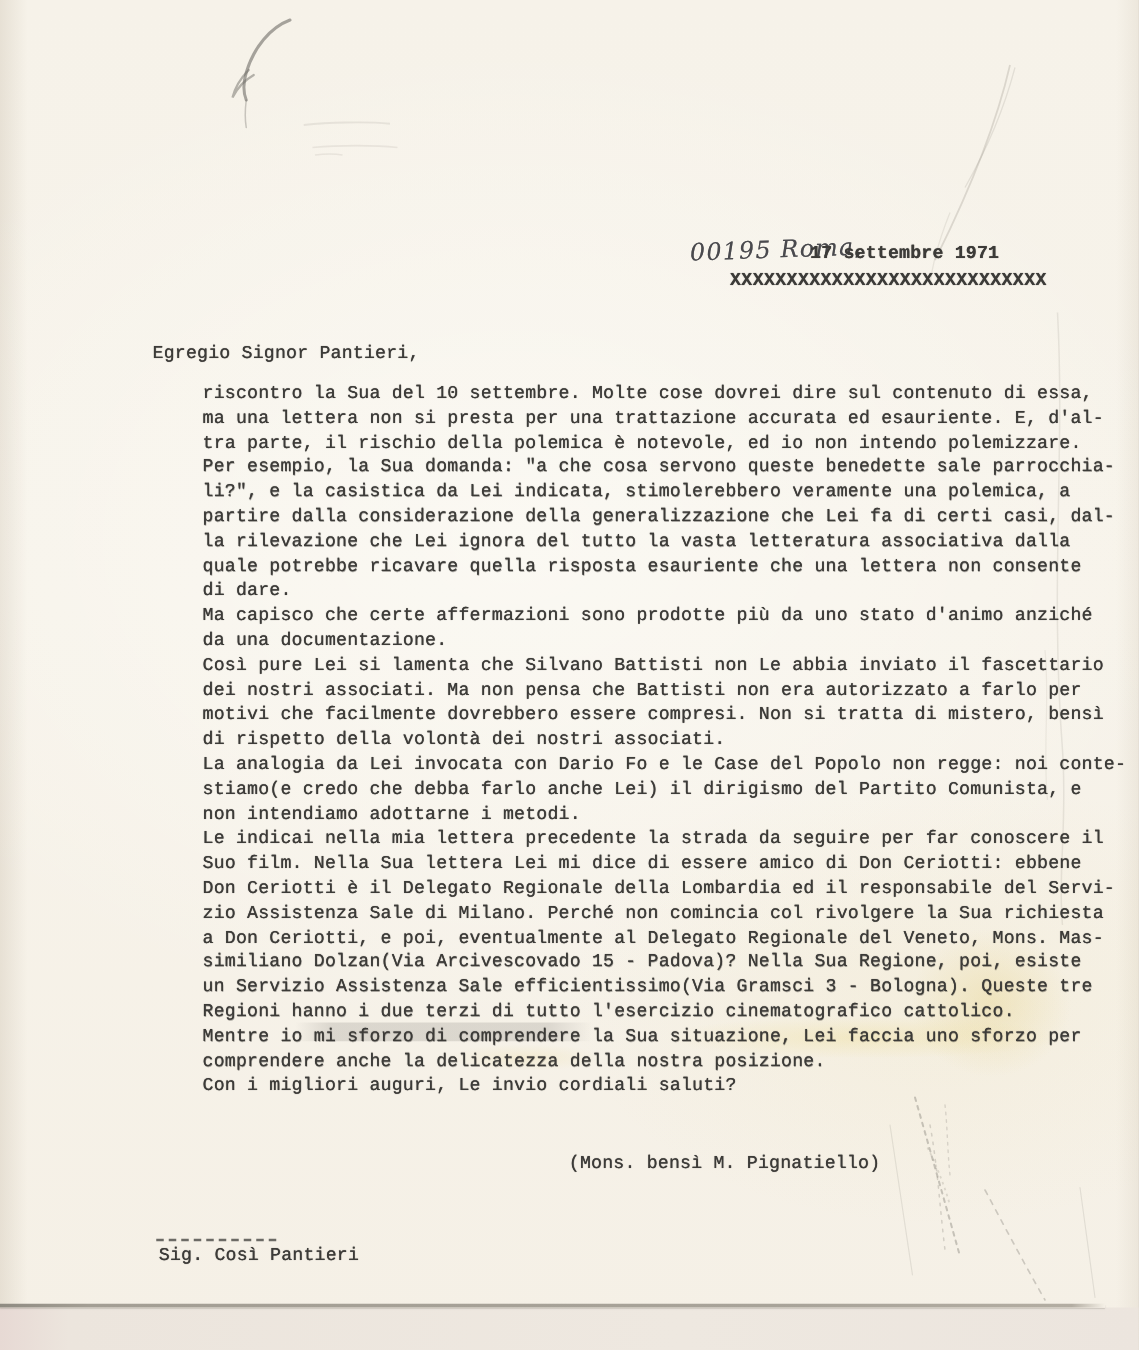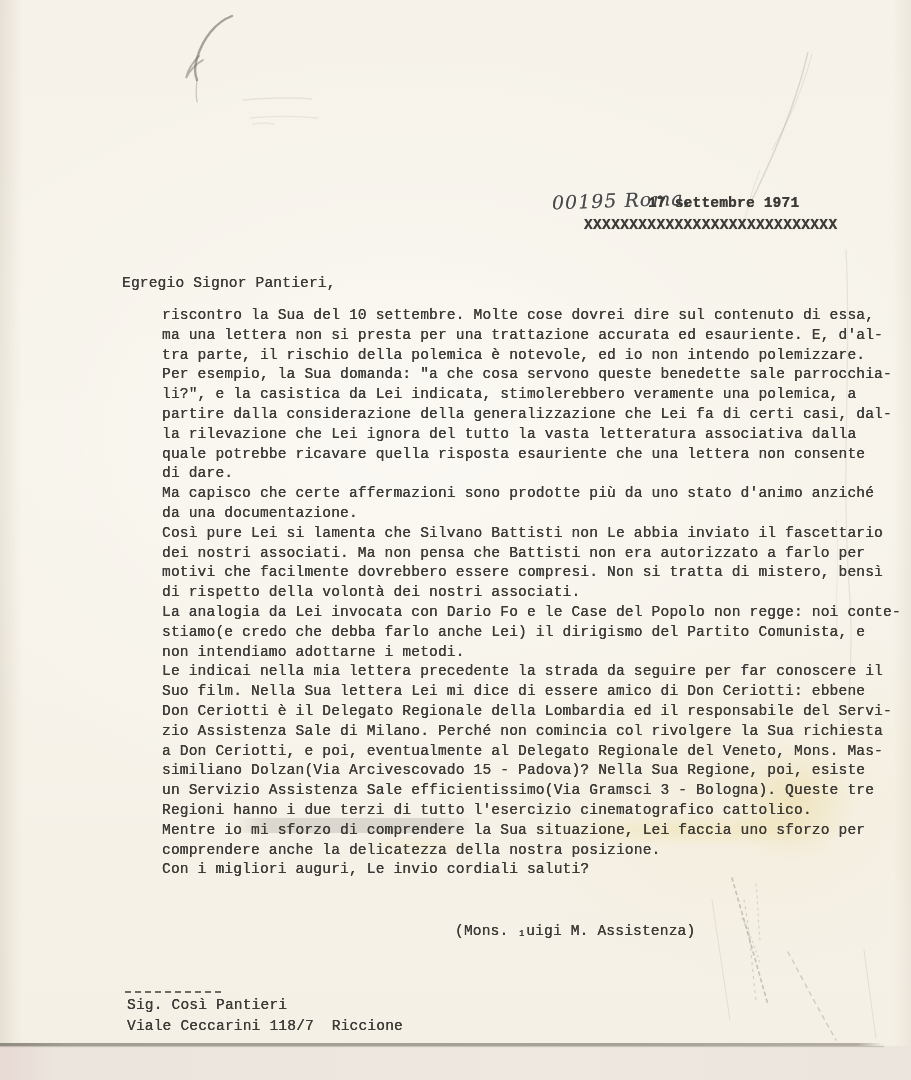--- a/index.html
+++ b/index.html
@@ -116,22 +116,21 @@
               background:radial-gradient(ellipse at center, rgba(232,212,125,0.20), rgba(232,212,125,0) 75%);"></div>
 
   <div class="handwritten" style="left:552px;top:189px;">00195 Roma,</div>
   <div class="typed" style="left:648px;top:194px;font-weight:bold;">17 settembre 1971</div>
   <div class="typed xrow" style="left:584px;top:216px;">XXXXXXXXXXXXXXXXXXXXXXXXXXXX</div>
 
   <div class="typed" style="left:122px;top:274px;">Egregio Signor Pantieri,</div>
 
   <div class="typed body-block" style="left:122px;top:306px;"><div>riscontro la Sua del 10 settembre. Molte cose dovrei dire sul contenuto di essa,</div><div>ma una lettera non si presta per una trattazione accurata ed esauriente. E, d'al-</div><div>tra parte, il rischio della polemica è notevole, ed io non intendo polemizzare.</div><div>Per esempio, la Sua domanda: "a che cosa servono queste benedette sale parrocchia-</div><div>li?", e la casistica da Lei indicata, stimolerebbero veramente una polemica, a</div><div>partire dalla considerazione della generalizzazione che Lei fa di certi casi, dal-</div><div>la rilevazione che Lei ignora del tutto la vasta letteratura associativa dalla</div><div>quale potrebbe ricavare quella risposta esauriente che una lettera non consente</div><div>di dare.</div><div>Ma capisco che certe affermazioni sono prodotte più da uno stato d'animo anziché</div><div>da una documentazione.</div><div>Così pure Lei si lamenta che Silvano Battisti non Le abbia inviato il fascettario</div><div>dei nostri associati. Ma non pensa che Battisti non era autorizzato a farlo per</div><div>motivi che facilmente dovrebbero essere compresi. Non si tratta di mistero, bensì</div><div>di rispetto della volontà dei nostri associati.</div><div>La analogia da Lei invocata con Dario Fo e le Case del Popolo non regge: noi conte-</div><div>stiamo(e credo che debba farlo anche Lei) il dirigismo del Partito Comunista, e</div><div>non intendiamo adottarne i metodi.</div><div>Le indicai nella mia lettera precedente la strada da seguire per far conoscere il</div><div>Suo film. Nella Sua lettera Lei mi dice di essere amico di Don Ceriotti: ebbene</div><div>Don Ceriotti è il Delegato Regionale della Lombardia ed il responsabile del Servi-</div><div>zio Assistenza Sale di Milano. Perché non comincia col rivolgere la Sua richiesta</div><div>a Don Ceriotti, e poi, eventualmente al Delegato Regionale del Veneto, Mons. Mas-</div><div>similiano Dolzan(Via Arcivescovado 15 - Padova)? Nella Sua Regione, poi, esiste</div><div>un Servizio Assistenza Sale efficientissimo(Via Gramsci 3 - Bologna). Queste tre</div><div>Regioni hanno i due terzi di tutto l'esercizio cinematografico cattolico.</div><div>Mentre io mi sforzo di comprendere la Sua situazione, Lei faccia uno sforzo per</div><div>comprendere anche la delicatezza della nostra posizione.</div><div>Con i migliori auguri, Le invio cordiali saluti?</div></div>
 
-  <div class="typed" style="left:455px;top:922px;">(Mons. ₁uigi M. Assistenza)</div>
+  <div class="typed" style="left:455px;top:922px;">(Mons. bensì M. Pignatiello)</div>
 
   <div class="overline-mark"></div>
   <div class="typed" style="left:127px;top:996px;">Sig. Così Pantieri</div>
-  <div class="typed" style="left:127px;top:1017px;">Viale Ceccarini 118/7  Riccione</div>
 
   <div class="below-page"></div>
   <div class="bottom-edge"></div>
 
 </div>
 
 </body></html>

